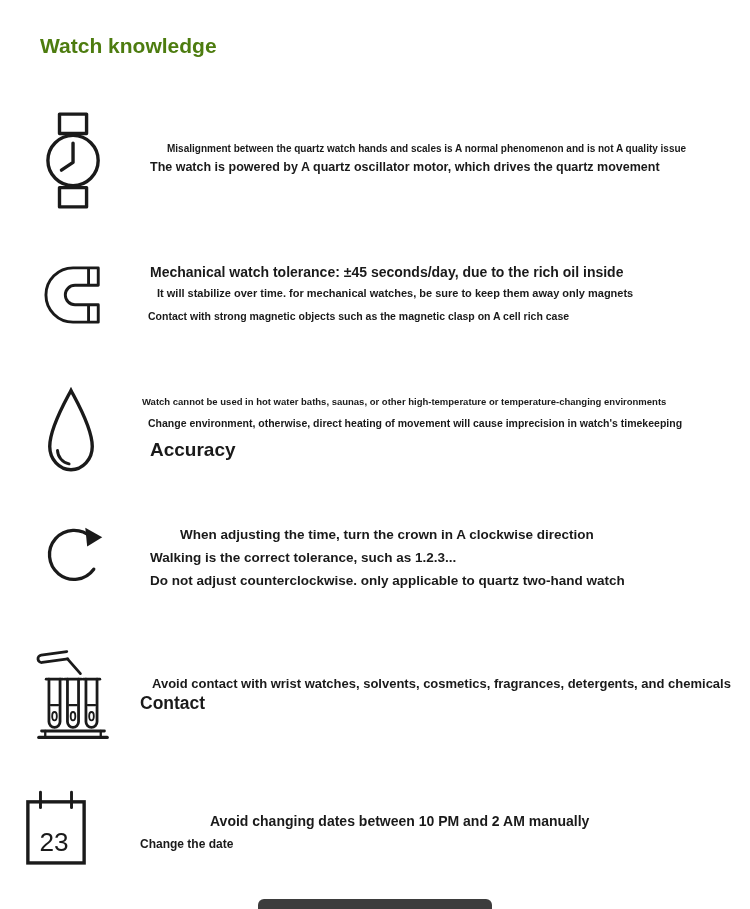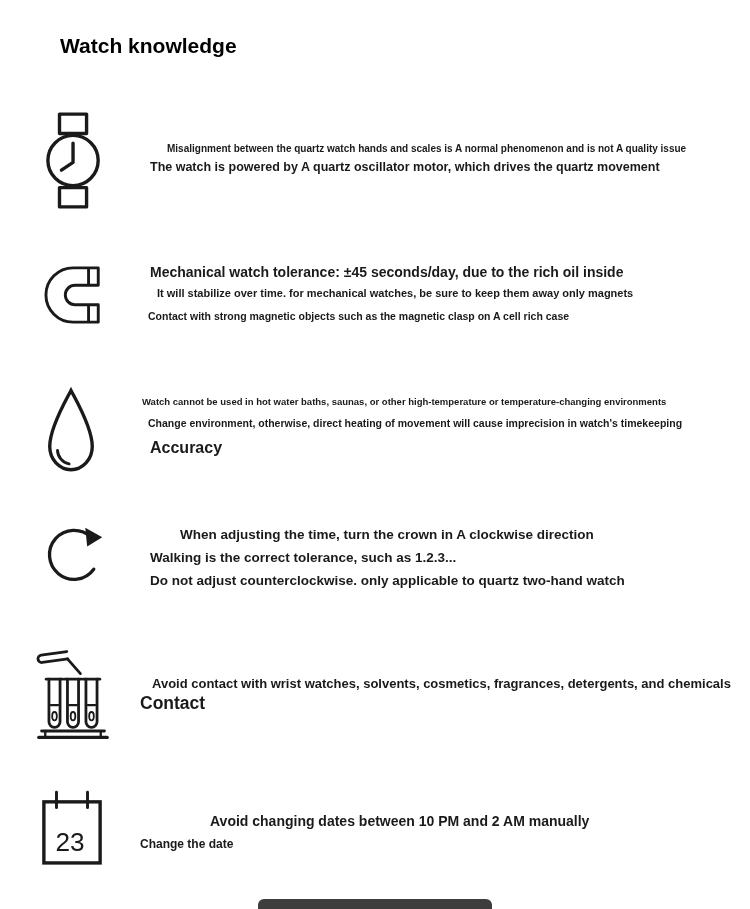--- a/index.html
+++ b/index.html
@@ -15,21 +15,21 @@
     position:absolute;
     white-space:nowrap;
     font-weight:700;
     color:var(--ink);
     line-height:1.25;
   }
   .icon { position:absolute; }
   .icon svg { display:block; }
   #page-title {
     position:absolute; left:40px; top:34px;
-    font-size:21px; font-weight:700; color:#000000;margin-left:20px;
+    font-size:21px; font-weight:700; color:#4d7c0f;
   }
   #bottom-bar {
     position:absolute; left:258px; top:899px;
     width:234px; height:10px;
     background:#3d3d3d;
     border-radius:6px 6px 0 0;
   }
 </style>
 </head>
 <body>
@@ -59,21 +59,21 @@
 <div class="t" style="left:148px;top:310px;font-size:10.5px">Contact with strong magnetic objects such as the magnetic clasp on A cell rich case</div>
 
 <div class="icon" style="left:42px;top:386px">
   <svg width="58" height="92" viewBox="0 0 60 94" fill="none" stroke="#1a1a1a" stroke-width="3.5" stroke-linecap="round">
     <path d="M30,4 C26,12 8,42 8,62 A22,24 0 0 0 52,62 C52,42 34,12 30,4 Z"></path>
     <path d="M16,66 A15,15 0 0 0 28,80" stroke-width="3"></path>
   </svg>
 </div>
 <div class="t" style="left:142px;top:396px;font-size:9.5px">Watch cannot be used in hot water baths, saunas, or other high-temperature or temperature-changing environments</div>
 <div class="t" style="left:148px;top:417px;font-size:10.5px">Change environment, otherwise, direct heating of movement will cause imprecision in watch's timekeeping</div>
-<div class="t" style="left:150px;top:438px;font-size:16px">Accuracy</div>
+<div class="t" style="left:150px;top:438px;font-size:19px">Accuracy</div>
 
 <div class="icon" style="left:42px;top:522px">
   <svg width="64" height="68" viewBox="0 0 68 72" fill="none" stroke="#1a1a1a" stroke-width="3.5" stroke-linecap="round">
     <path d="M52,16 A26,26 0 1 0 55,50"></path>
     <polygon points="46,6 64,16 48,26" fill="#1a1a1a" stroke="none"></polygon>
   </svg>
 </div>
 <div class="t" style="left:180px;top:527px;font-size:13.5px">When adjusting the time, turn the crown in A clockwise direction</div>
 <div class="t" style="left:150px;top:550px;font-size:13.5px">Walking is the correct tolerance, such as 1.2.3...</div>
 <div class="t" style="left:150px;top:573px;font-size:13.5px">Do not adjust counterclockwise. only applicable to quartz two-hand watch</div>
@@ -98,21 +98,21 @@
     <ellipse cx="60" cy="76" rx="2.5" ry="4.5" stroke-width="2"></ellipse>
     <line x1="6" y1="92" x2="74" y2="92"></line>
     <line x1="3" y1="99" x2="77" y2="99" stroke-width="3.5"></line>
     <line x1="10" y1="92" x2="10" y2="99" stroke-width="2.5"></line>
     <line x1="70" y1="92" x2="70" y2="99" stroke-width="2.5"></line>
   </svg>
 </div>
 <div class="t" style="left:152px;top:676px;font-size:13px">Avoid contact with wrist watches, solvents, cosmetics, fragrances, detergents, and chemicals</div>
 <div class="t" style="left:140px;top:693px;font-size:17.5px">Contact</div>
 
-<div class="icon" style="left:40px;top:789px">
+<div class="icon" style="left:24px;top:789px">
   <svg width="64" height="80" viewBox="0 0 66 82" fill="none" stroke="#1a1a1a" stroke-linecap="round">
     <rect x="4" y="13" width="58" height="63" stroke-width="3.5"></rect>
     <line x1="17" y1="3" x2="17" y2="19" stroke-width="3"></line>
     <line x1="49" y1="3" x2="49" y2="19" stroke-width="3"></line>
     <text x="16" y="64" font-size="27" fill="#1a1a1a" stroke="none" font-family="Liberation Sans, sans-serif">23</text>
   </svg>
 </div>
 <div class="t" style="left:210px;top:813px;font-size:14px">Avoid changing dates between 10 PM and 2 AM manually</div>
 <div class="t" style="left:140px;top:837px;font-size:12px">Change the date</div>
 

